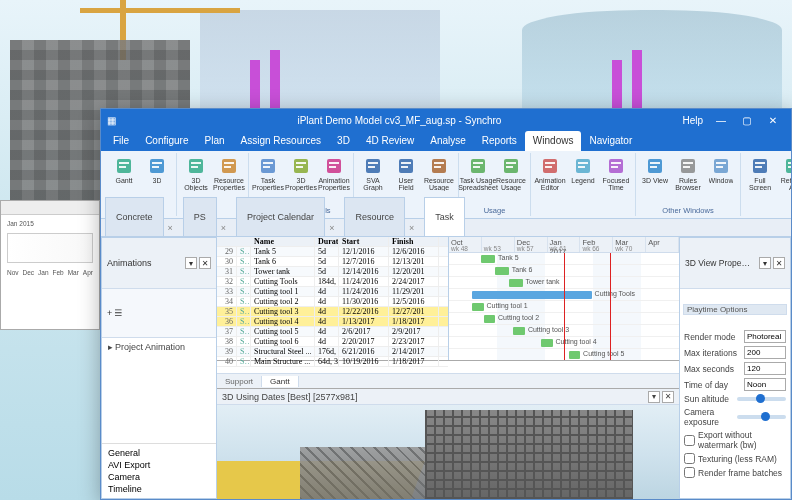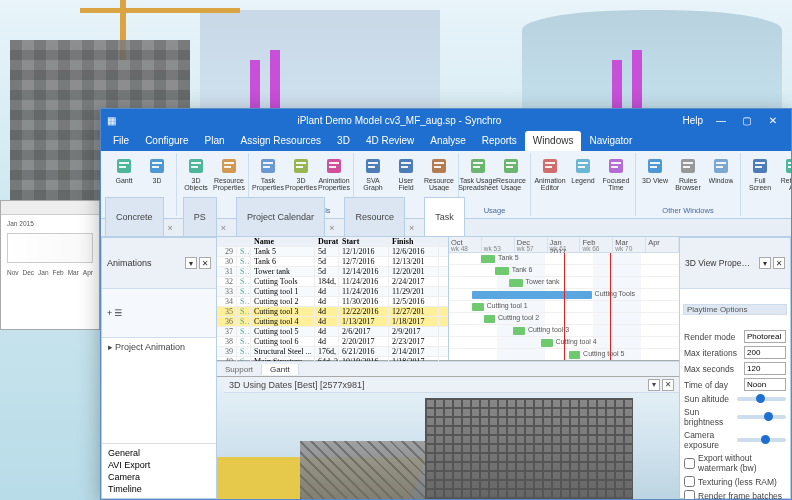--- a/index.html
+++ b/index.html
@@ -77,26 +77,26 @@
   .tscale .mon{flex:1;border-right:1px solid #d8e2ee;padding:1px 2px;position:relative;}
   .tscale .mon .wk{position:absolute;bottom:0;left:2px;font-size:6.5px;color:#888;}
   .bars{flex:1;position:relative;background:repeating-linear-gradient(90deg,#fff,#fff 48px,#f4f8fc 48px,#f4f8fc 96px);}
   .brow{height:12px;position:relative;border-bottom:1px solid #f0f0f0;}
   .bar{position:absolute;height:8px;top:2px;border-radius:1px;font-size:7px;color:#333;line-height:8px;padding-left:2px;white-space:nowrap;overflow:visible;}
   .bar.g{background:#6fc96f;}
   .bar.b{background:#5aa6e0;}
   .bar-lbl{position:absolute;left:100%;top:-1px;margin-left:3px;color:#555;font-size:7px;white-space:nowrap;}
   .vline{position:absolute;top:0;bottom:0;width:1px;background:#d22;}
   
-  .gfoot{height:15px;background:#ecf1f7;border-top:1px solid #cfdcec;display:flex;align-items:center;font-size:8px;}
+  .gfoot{height:15px;background:#ecf1f7;border-top:1px solid #cfdcec;display:flex;align-items:center;font-size:8px;margin-top:12px;}
   .gftab{padding:1px 8px;border-right:1px solid #cfdcec;cursor:pointer;color:#666;}
   .gftab.active{background:#fff;color:#333;}
   
   .vp{flex:1;border-top:1px solid #aaa;position:relative;background:linear-gradient(180deg,#e8f2f8 0%,#cfe2ed 60%,#bcd5e2 100%);}
-  .vp-title{position:absolute;left:7px;top:0;right:0;height:16px;background:#ecf1f7;border-bottom:1px solid #cfdcec;padding:2px 5px;font-size:9px;color:#444;display:flex;align-items:center;}
+  .vp-title{position:absolute;left:0;top:0;right:0;height:16px;background:#ecf1f7;border-bottom:1px solid #cfdcec;padding:2px 5px;font-size:9px;color:#444;display:flex;align-items:center;}
   .vp-title .pbtns{margin-left:auto;display:flex;gap:2px;}
   .vp-scene{position:absolute;left:0;right:0;top:16px;bottom:0;overflow:hidden;}
   .ground{position:absolute;left:0;right:50%;bottom:0;height:40%;background:#e6c84a;transform:skewX(-20deg) translateX(-30px);}
   .struct{position:absolute;right:10%;top:5%;bottom:0;width:45%;background:
     repeating-linear-gradient(0deg,#555,#555 2px,transparent 2px,transparent 9px),
     repeating-linear-gradient(90deg,#555,#555 2px,transparent 2px,transparent 9px),
     linear-gradient(#888,#666);
   }
   .struct2{position:absolute;left:18%;bottom:0;width:30%;height:55%;background:
     repeating-linear-gradient(45deg,#666,#666 2px,transparent 2px,transparent 8px),
@@ -663,26 +663,20 @@
             <span class="plbl">Time of day</span>
             <input type="text" value="Noon" style="">
           </div>
         <div class="prop-row">
             <span class="plbl">Sun altitude</span>
             <div class="slider">
               <div class="thumb" style="left:40%;"></div>
             </div>
           </div>
         <div class="prop-row">
-            <span class="plbl">Sun brightness</span>
-            <div class="slider">
-              <div class="thumb" style="left:55%;"></div>
-            </div>
-          </div>
-        <div class="prop-row">
             <span class="plbl">Camera exposure</span>
             <div class="slider">
               <div class="thumb" style="left:50%;"></div>
             </div>
           </div>
         <div class="prop-row">
             <input type="checkbox" style="">
             <span class="plbl">Export without watermark (bw)</span>
           </div>
         <div class="prop-row">

